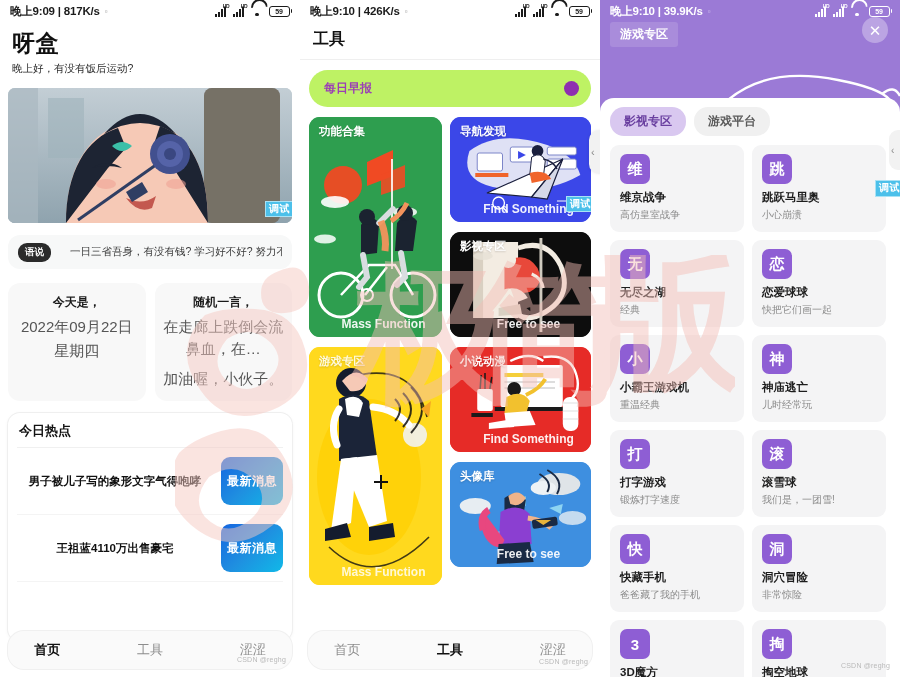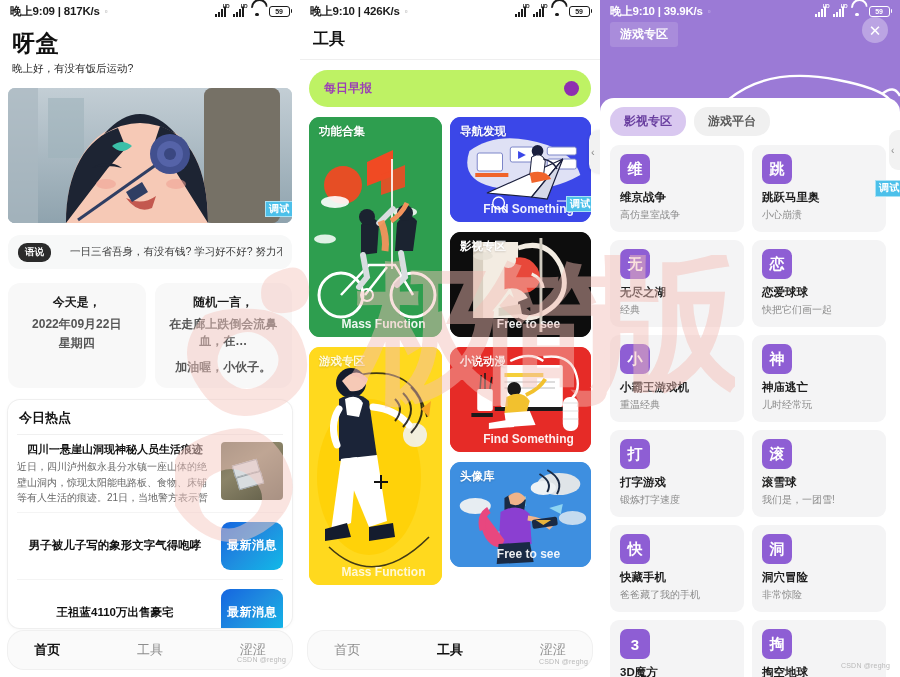--- a/index.html
+++ b/index.html
@@ -71,21 +71,21 @@
     padding:3px 7px; white-space:nowrap;
   }
   .quote-text{font-size:10.5px;color:#3a3a3a;white-space:nowrap;overflow:hidden;}
 
   .two-cards{display:flex;gap:9px;margin:14px 8px 0 8px;}
   .mini-card{
     flex:1;background:#f8f8f8;border-radius:12px;padding:11px 6px 12px 6px;text-align:center;
     min-height:68px;
   }
   .mini-t{font-size:12px;font-weight:bold;color:#1a1a1a;}
-  .mini-l{font-size:12px;color:#555;margin-top:5px;line-height:1.45;font-weight:bold;}
+  .mini-l{font-size:15px;color:#555;margin-top:5px;line-height:1.45;}
 
   .hot-card{
     margin:12px 8px 0 8px;background:#fff;border-radius:12px;
     box-shadow:0 0 0 1px #efefef, 0 1px 4px rgba(0,0,0,.05);
     padding:8px 9px 6px 9px; height:228px; overflow:hidden;
   }
   .hot-title{font-size:13px;font-weight:bold;color:#111;padding:1px 0 7px 2px;border-bottom:1px solid #f0f0f0;font-family:Liberation Mono, monospace;}
   .news{display:flex;gap:8px;padding:7px 0 6px 0;border-bottom:1px solid #f4f4f4;}
   .news-body{flex:1;min-width:0;}
   .news-h{font-size:11px;font-weight:bold;color:#121212;line-height:1.35;text-indent:10px;}
@@ -288,30 +288,20 @@
       <div class="mini-card">
         <div class="mini-t">随机一言，</div>
         <div class="mini-l">在走廊上跌倒会流鼻血，在…</div>
         <div class="mini-l" style="margin-top:8px">加油喔，小伙子。</div>
       </div>
     </div>
 
     <div class="hot-card">
       <div class="hot-title">今日热点</div>
 
-      <div class="news">
-        <div class="news-body">
-          <div class="news-h">四川一悬崖山洞现神秘人员生活痕迹</div>
-          <div class="news-p">近日，四川泸州叙永县分水镇一座山体的绝壁山洞内，惊现太阳能电路板、食物、床铺等有人生活的痕迹。21日，当地警方表示暂</div>
-        </div>
-        <div class="news-thumb">
-          <span class="panelpv p1"></span>
-            <span class="panelpv p2"></span>
-        </div>
-      </div>
 
       <div class="news-row">
         <div class="t">男子被儿子写的象形文字气得咆哮</div>
         <div class="news-tag">最新消息</div>
       </div>
 
       <div class="news-row">
         <div class="t">王祖蓝4110万出售豪宅</div>
         <div class="news-tag">最新消息</div>
       </div>

